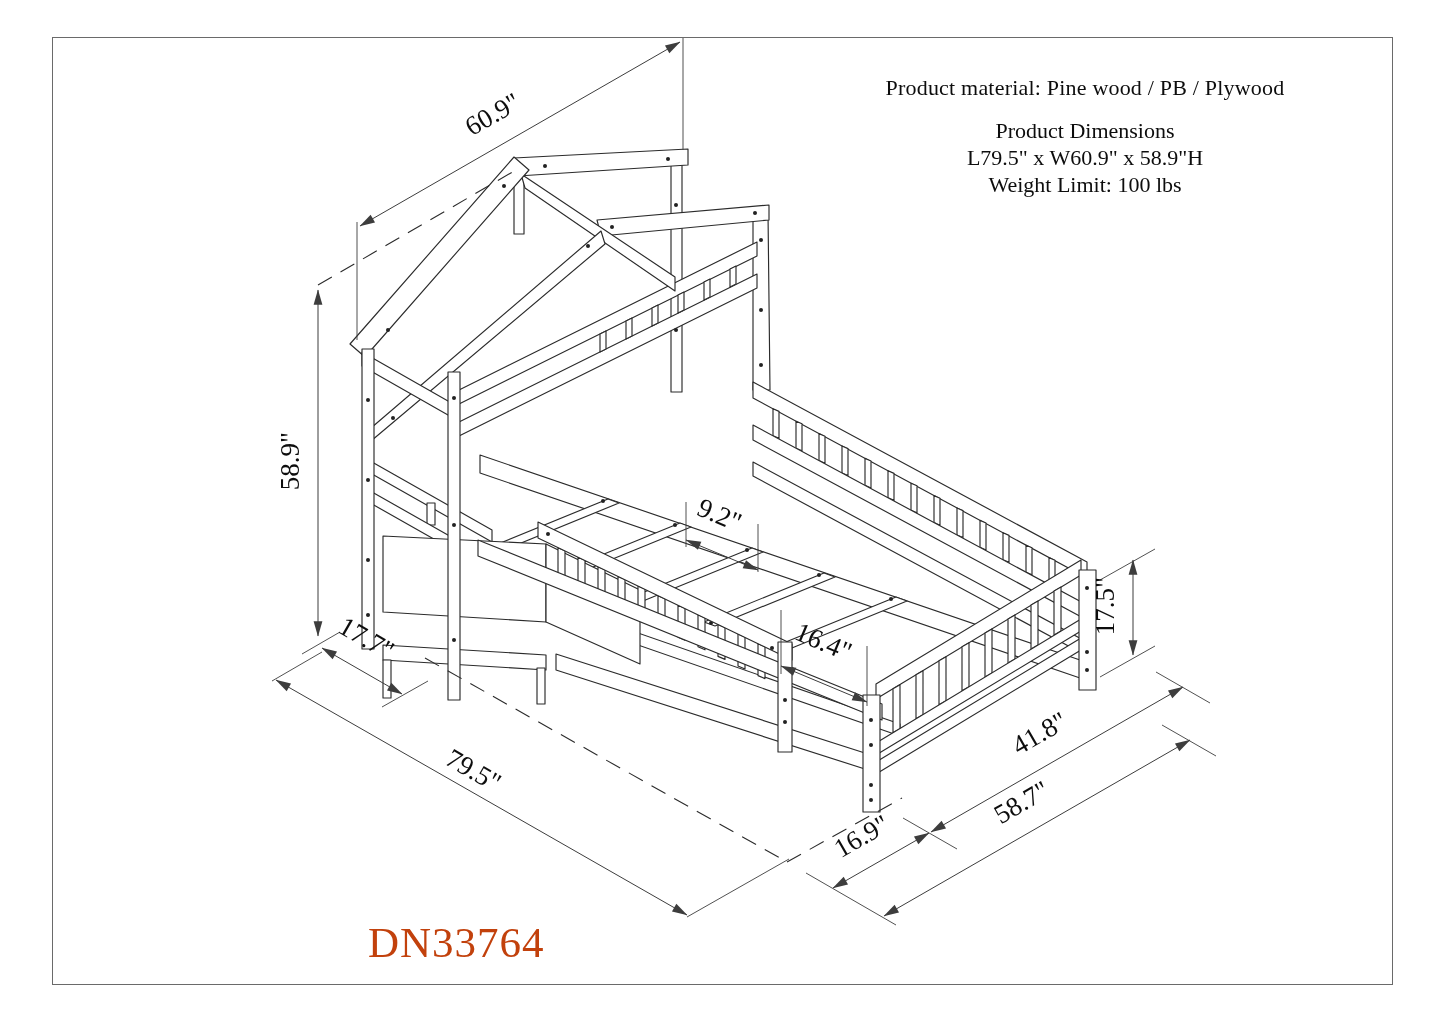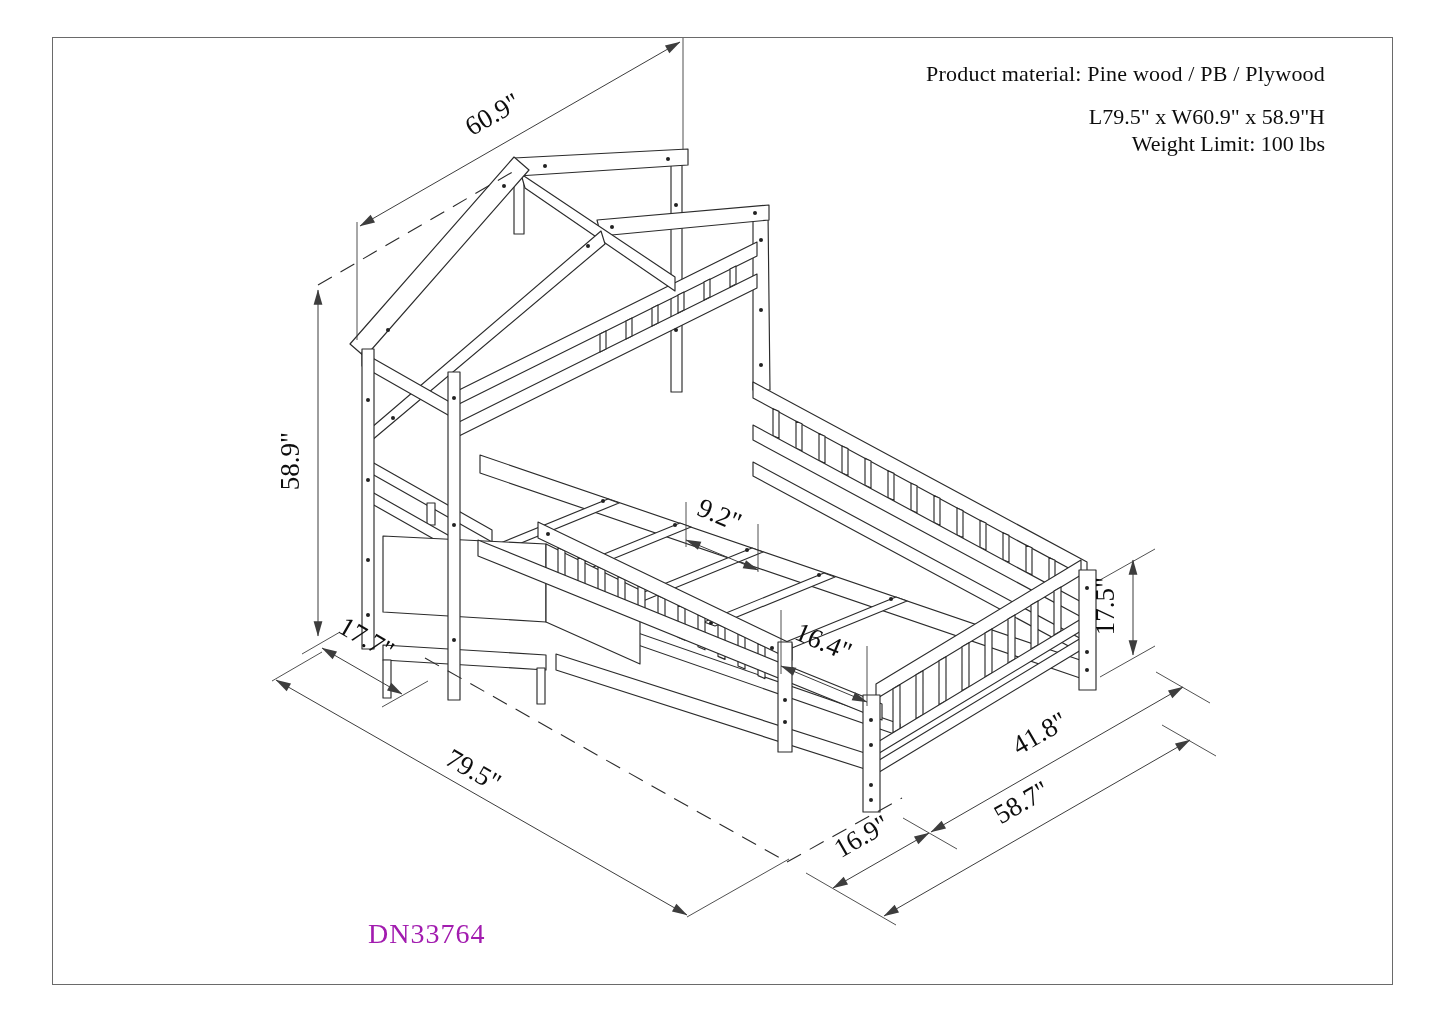--- a/index.html
+++ b/index.html
@@ -1,39 +1,40 @@
 <!DOCTYPE html>
 <html><head>
 <meta charset="utf-8">
 <style>
   html,body{margin:0;padding:0;background:#fff;}
   .page{position:relative;width:1445px;height:1021px;background:#fff;overflow:hidden;
         font-family:"Liberation Serif",serif;color:#111;}
   .sheet-border{position:absolute;left:52px;top:37px;width:1339px;height:946px;
         border:1px solid #6a6a6a;}
-  .info{position:absolute;left:845px;top:60px;width:480px;text-align:right;
+  .info{position:absolute;left:845px;top:74px;width:480px;text-align:center;
         font-size:22px;line-height:27px;color:#0d0d0d;}
   .info .l1{margin-bottom:16px;letter-spacing:.2px;}
-  .model{position:absolute;left:368px;top:918px;font-size:28px;letter-spacing:1px;color:#a21caf;}
+  .model{position:absolute;left:368px;top:918px;font-size:43px;letter-spacing:1px;color:#c2410c;}
   svg{position:absolute;left:0;top:0;}
   .st{fill:#ffffff;stroke:#2b2b2b;stroke-width:1.15;stroke-linejoin:round;}
   .dim{fill:none;stroke:#3d3d3d;stroke-width:1;}
   .ext{fill:none;stroke:#3d3d3d;stroke-width:0.9;}
   .dash{fill:none;stroke:#2b2b2b;stroke-width:1.1;stroke-dasharray:16 10;}
   .dot{fill:#222;stroke:none;}
   .dlabel{font-family:"Liberation Serif",serif;font-size:27px;fill:#0d0d0d;text-anchor:middle;}
 </style>
 </head>
 <body>
 
 <div class="page">
   <div class="sheet-border"></div>
 
   <div class="info">
     <div class="l1">Product material: Pine wood / PB / Plywood</div>
+    <div>Product Dimensions</div>
     <div>L79.5" x W60.9" x 58.9"H</div>
     <div>Weight Limit: 100 lbs</div>
   </div>
 
   <div class="model">DN33764</div>
 
   <svg width="1445" height="1021" viewBox="0 0 1445 1021">
     <defs>
       <marker id="ah" viewBox="0 0 12 8" refX="11.6" refY="4" markerWidth="16" markerHeight="11" orient="auto-start-reverse">
         <path d="M12,4 L0.5,0.7 L0.5,7.3 Z" fill="#3d3d3d"></path>

